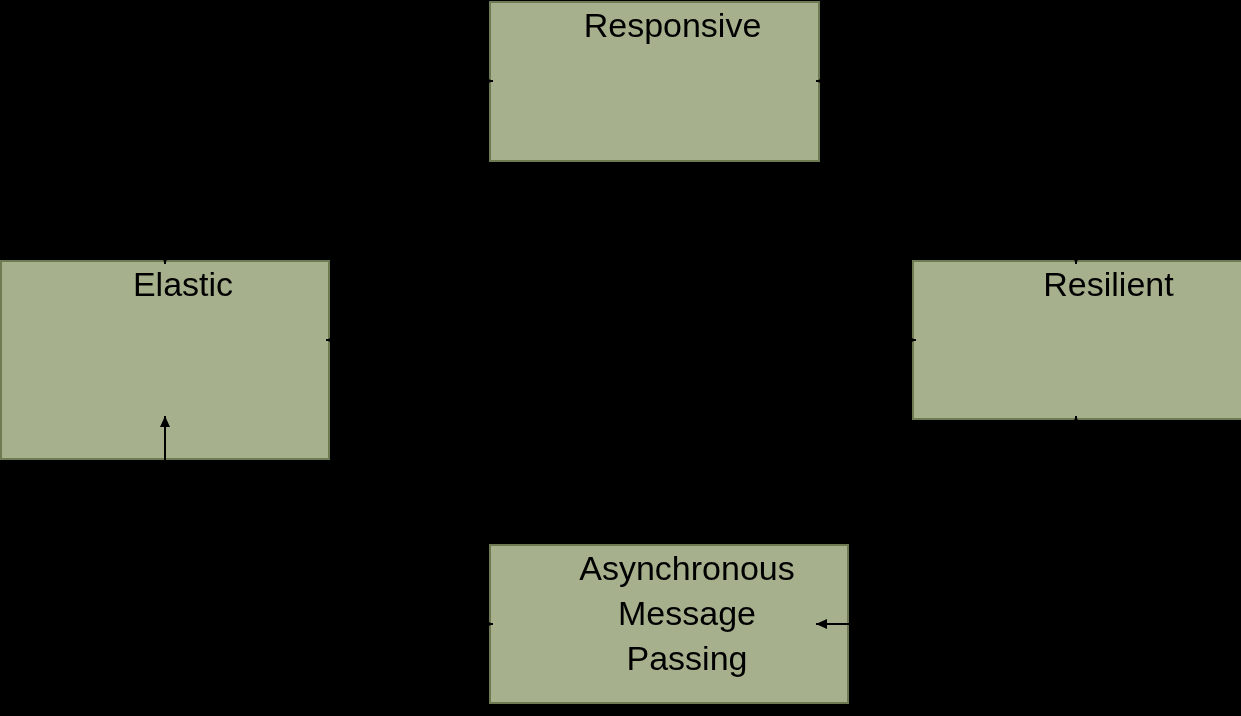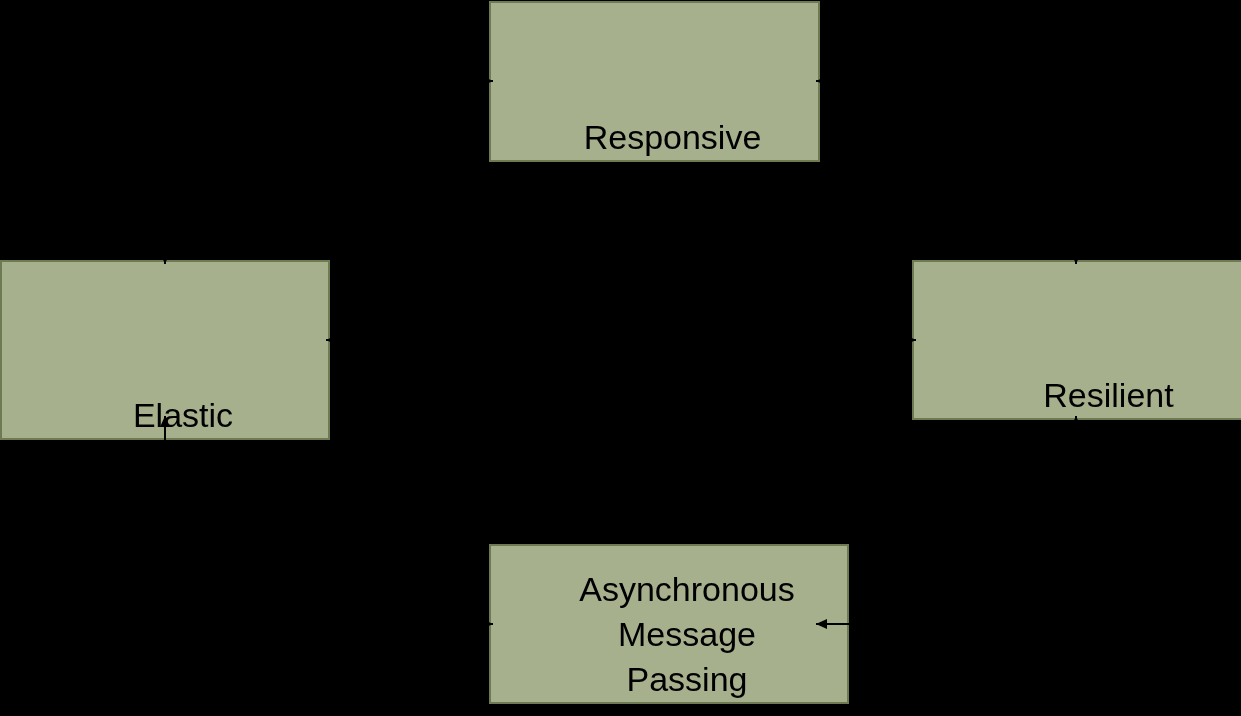--- a/index.html
+++ b/index.html
@@ -14,34 +14,34 @@
     background: var(--bg, #000000);
     overflow: hidden;
     font-family: "Liberation Sans", sans-serif;
   }
   .node {
     position: absolute;
     box-sizing: border-box;
     background: var(--node-fill, #A6B08D);
     border: 2px solid var(--node-border, #6E7A52);
     display: flex;
-    align-items: flex-end;
+    align-items: flex-start;
     justify-content: center;
     z-index: 1;
     padding-left: 36px;
   }
   .node-label {
     color: var(--label-color, #000000);
     font-size: 34px;
     line-height: 45px;
     text-align: center;
     white-space: pre-line;
   }
   #node-responsive { left: 489px; top: 1px;   width: 331px; height: 161px; }
-  #node-elastic    { left: 0px;   top: 260px; width: 330px; height: 180px; }
+  #node-elastic    { left: 0px;   top: 260px; width: 330px; height: 200px; }
   #node-resilient  { left: 912px; top: 260px; width: 357px; height: 160px; }
   #node-async      { left: 489px; top: 544px; width: 360px; height: 160px; }
   .connector-layer {
     position: absolute;
     left: 0; top: 0;
     width: 1241px;
     height: 716px;
     z-index: 5;
     pointer-events: none;
   }

